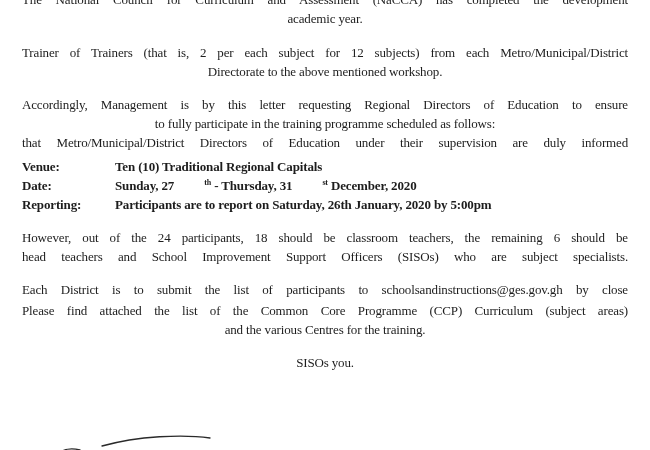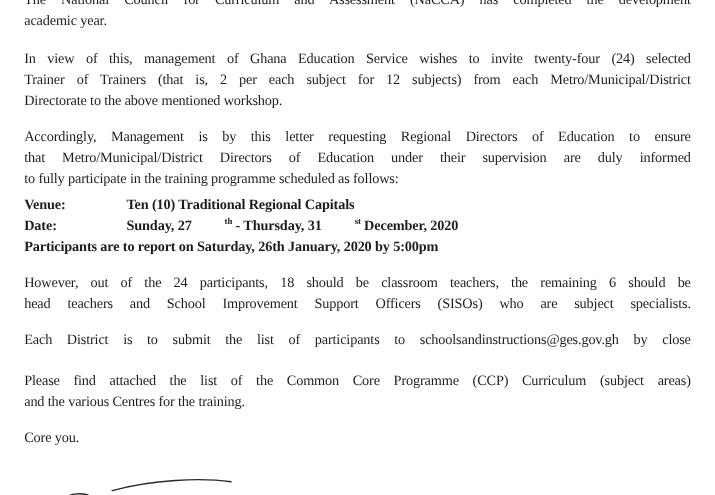--- a/index.html
+++ b/index.html
@@ -18,24 +18,24 @@
     color: #1d1d1d;
     font-size: 13px;
     line-height: 19px;
     letter-spacing: -0.15px;
     filter: blur(0.3px);
   }
   .para { margin-top: 14px; }
   .para.first { margin-top: 0; }
   .m15 { margin-top: 15px; }
   .m16 { }
-  .m18 { margin-top: 18px; }
+  .m18 { margin-top: 2px; }
   .m13 { }
   .m5  { margin-top: 5px; }
-  .line { width: 100%; height: 19px; overflow: hidden; }
+  .line { width: 100%; height: 19px; overflow: hidden; text-align: center; }
   .j { text-align: justify; text-align-last: justify; }
   sup { font-size: 0.62em; vertical-align: super; line-height: 0; padding-left: 30px; }
   .u { }
   .schedule { font-weight: bold; }
   .srow { display: flex; height: 19px; overflow: hidden; }
   .slabel { width: 93px; flex: none; }
   .svalue { flex: 1; }
   .closing-row { position: relative; }
   .signature-svg {
     position: absolute;
@@ -56,61 +56,61 @@
 <body style="background: rgb(255, 255, 255);">
 
 <div class="sheet" style="color: rgb(29, 29, 29);">
 
   <div class="para first">
     <div class="line j">The National Council for Curriculum and Assessment (NaCCA) has completed the development</div>
     <div class="line">academic year.</div>
   </div>
 
   <div class="para m15">
-    <div class="line j">In view of this, management of Ghana Education Service wishes to invite twenty-four (24) selected</div>
     <div class="line j">Trainer of Trainers (that is, 2 per each subject for 12 subjects) from each Metro/Municipal/District</div>
     <div class="line">Directorate to the above mentioned workshop.</div>
   </div>
 
   <div class="para m16">
     <div class="line j">Accordingly, Management is by this letter requesting Regional Directors of Education to ensure</div>
+    <div class="line">to fully participate in the training programme scheduled as follows:</div>
     <div class="line j">that Metro/Municipal/District Directors of Education under their supervision are duly informed</div>
-    <div class="line">to fully participate in the training programme scheduled as follows:</div>
   </div>
 
   <div class="para m5 schedule">
     <div class="srow">
       <span class="slabel">Venue:</span>
       <span class="svalue">Ten (10) Traditional Regional Capitals</span>
     </div>
     <div class="srow">
       <span class="slabel">Date:</span>
       <span class="svalue">Sunday, 27<sup>th</sup> - Thursday, 31<sup>st</sup> December, 2020</span>
     </div>
     <div class="srow">
+      <span class="slabel">Reporting:</span>
       <span class="svalue">Participants are to report on Saturday, 26th January, 2020 by 5:00pm</span>
     </div>
   </div>
 
   <div class="para m13">
     <div class="line j">However, out of the 24 participants, 18 should be classroom teachers, the remaining 6 should be</div>
     <div class="line j">head teachers and School Improvement Support Officers (SISOs) who are subject specialists.</div>
   </div>
 
   <div class="para m16">
     <div class="line j">Each District is to submit the list of participants to <span class="u">schoolsandinstructions@ges.gov.gh</span> by close</div>
   </div>
 
   <div class="para m18">
     <div class="line j">Please find attached the list of the Common Core Programme (CCP) Curriculum (subject areas)</div>
     <div class="line">and the various Centres for the training.</div>
   </div>
 
   <div class="para m13 closing-row">
-    <div class="line">Core you.</div>
+    <div class="line">SISOs you.</div>
   </div>
 
   <svg class="signature-svg" viewBox="0 0 210 22">
     <path d="M 44 14 C 80 4 125 2 152 6"></path>
     <path d="M 0 21 C 6 17 14 16 22 18"></path>
   </svg>
 
 </div>
 
 </body></html>

